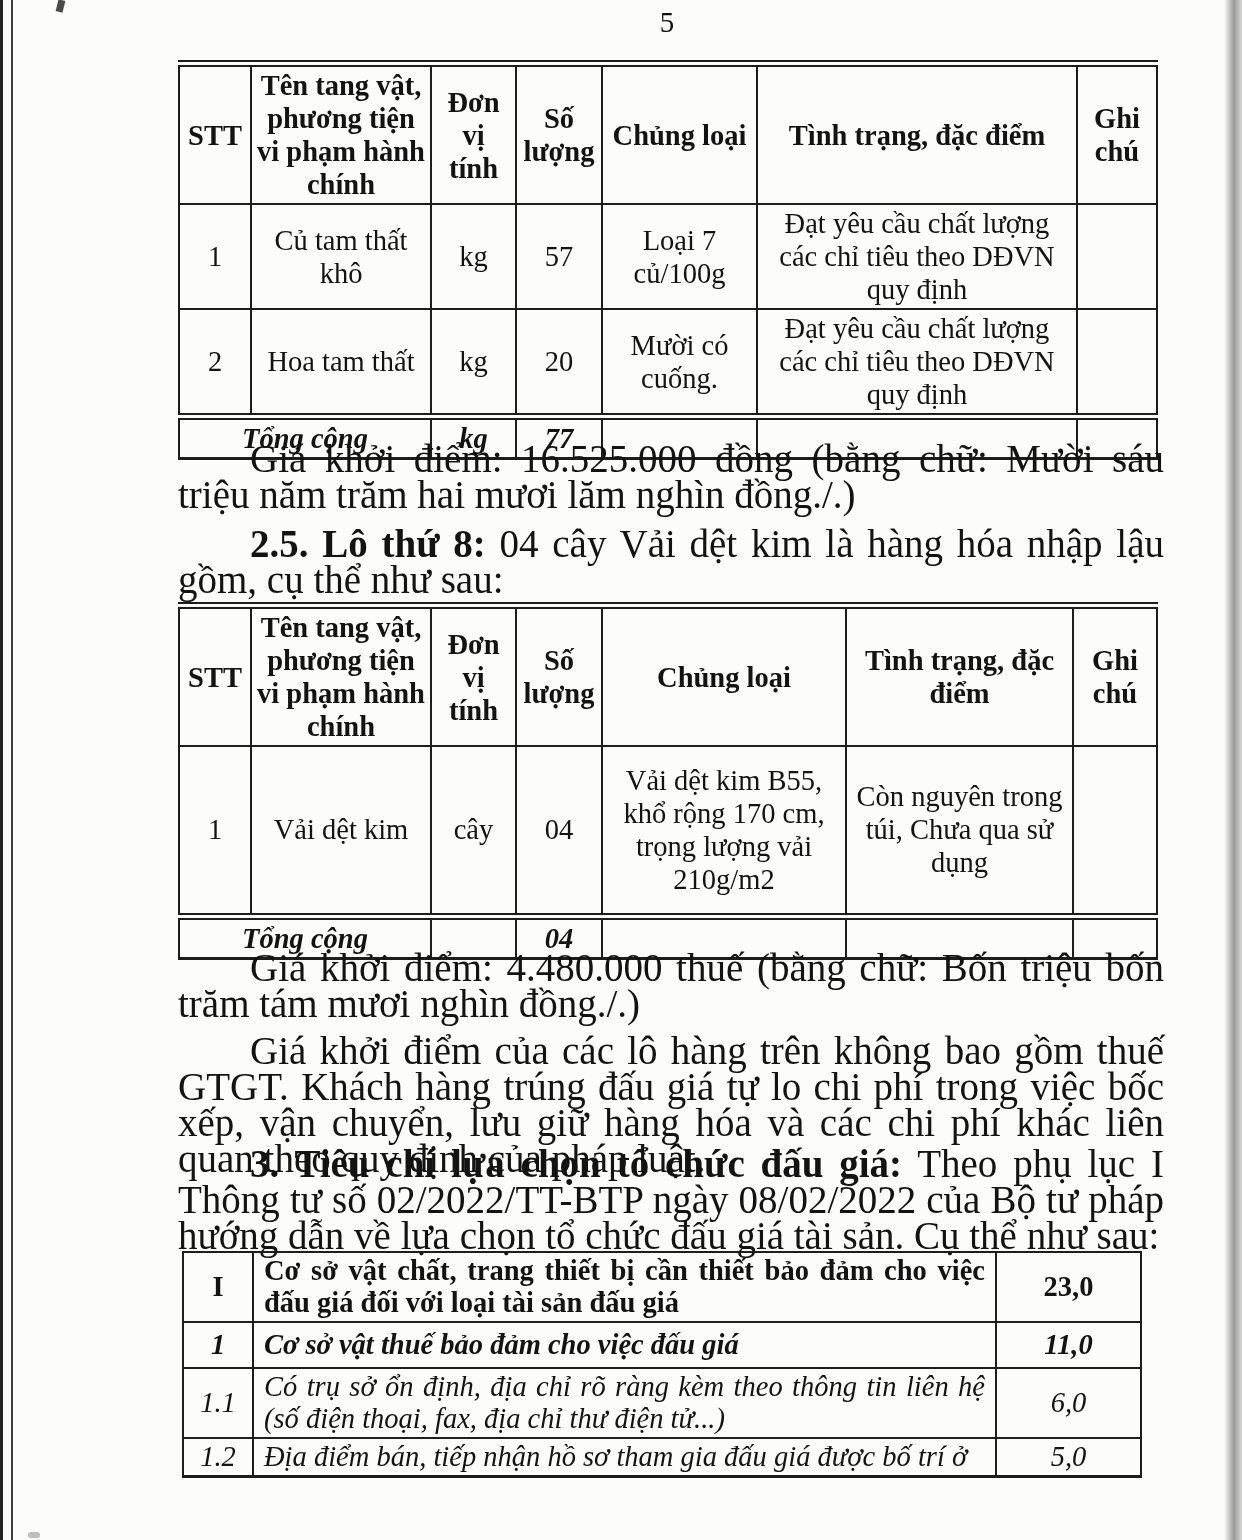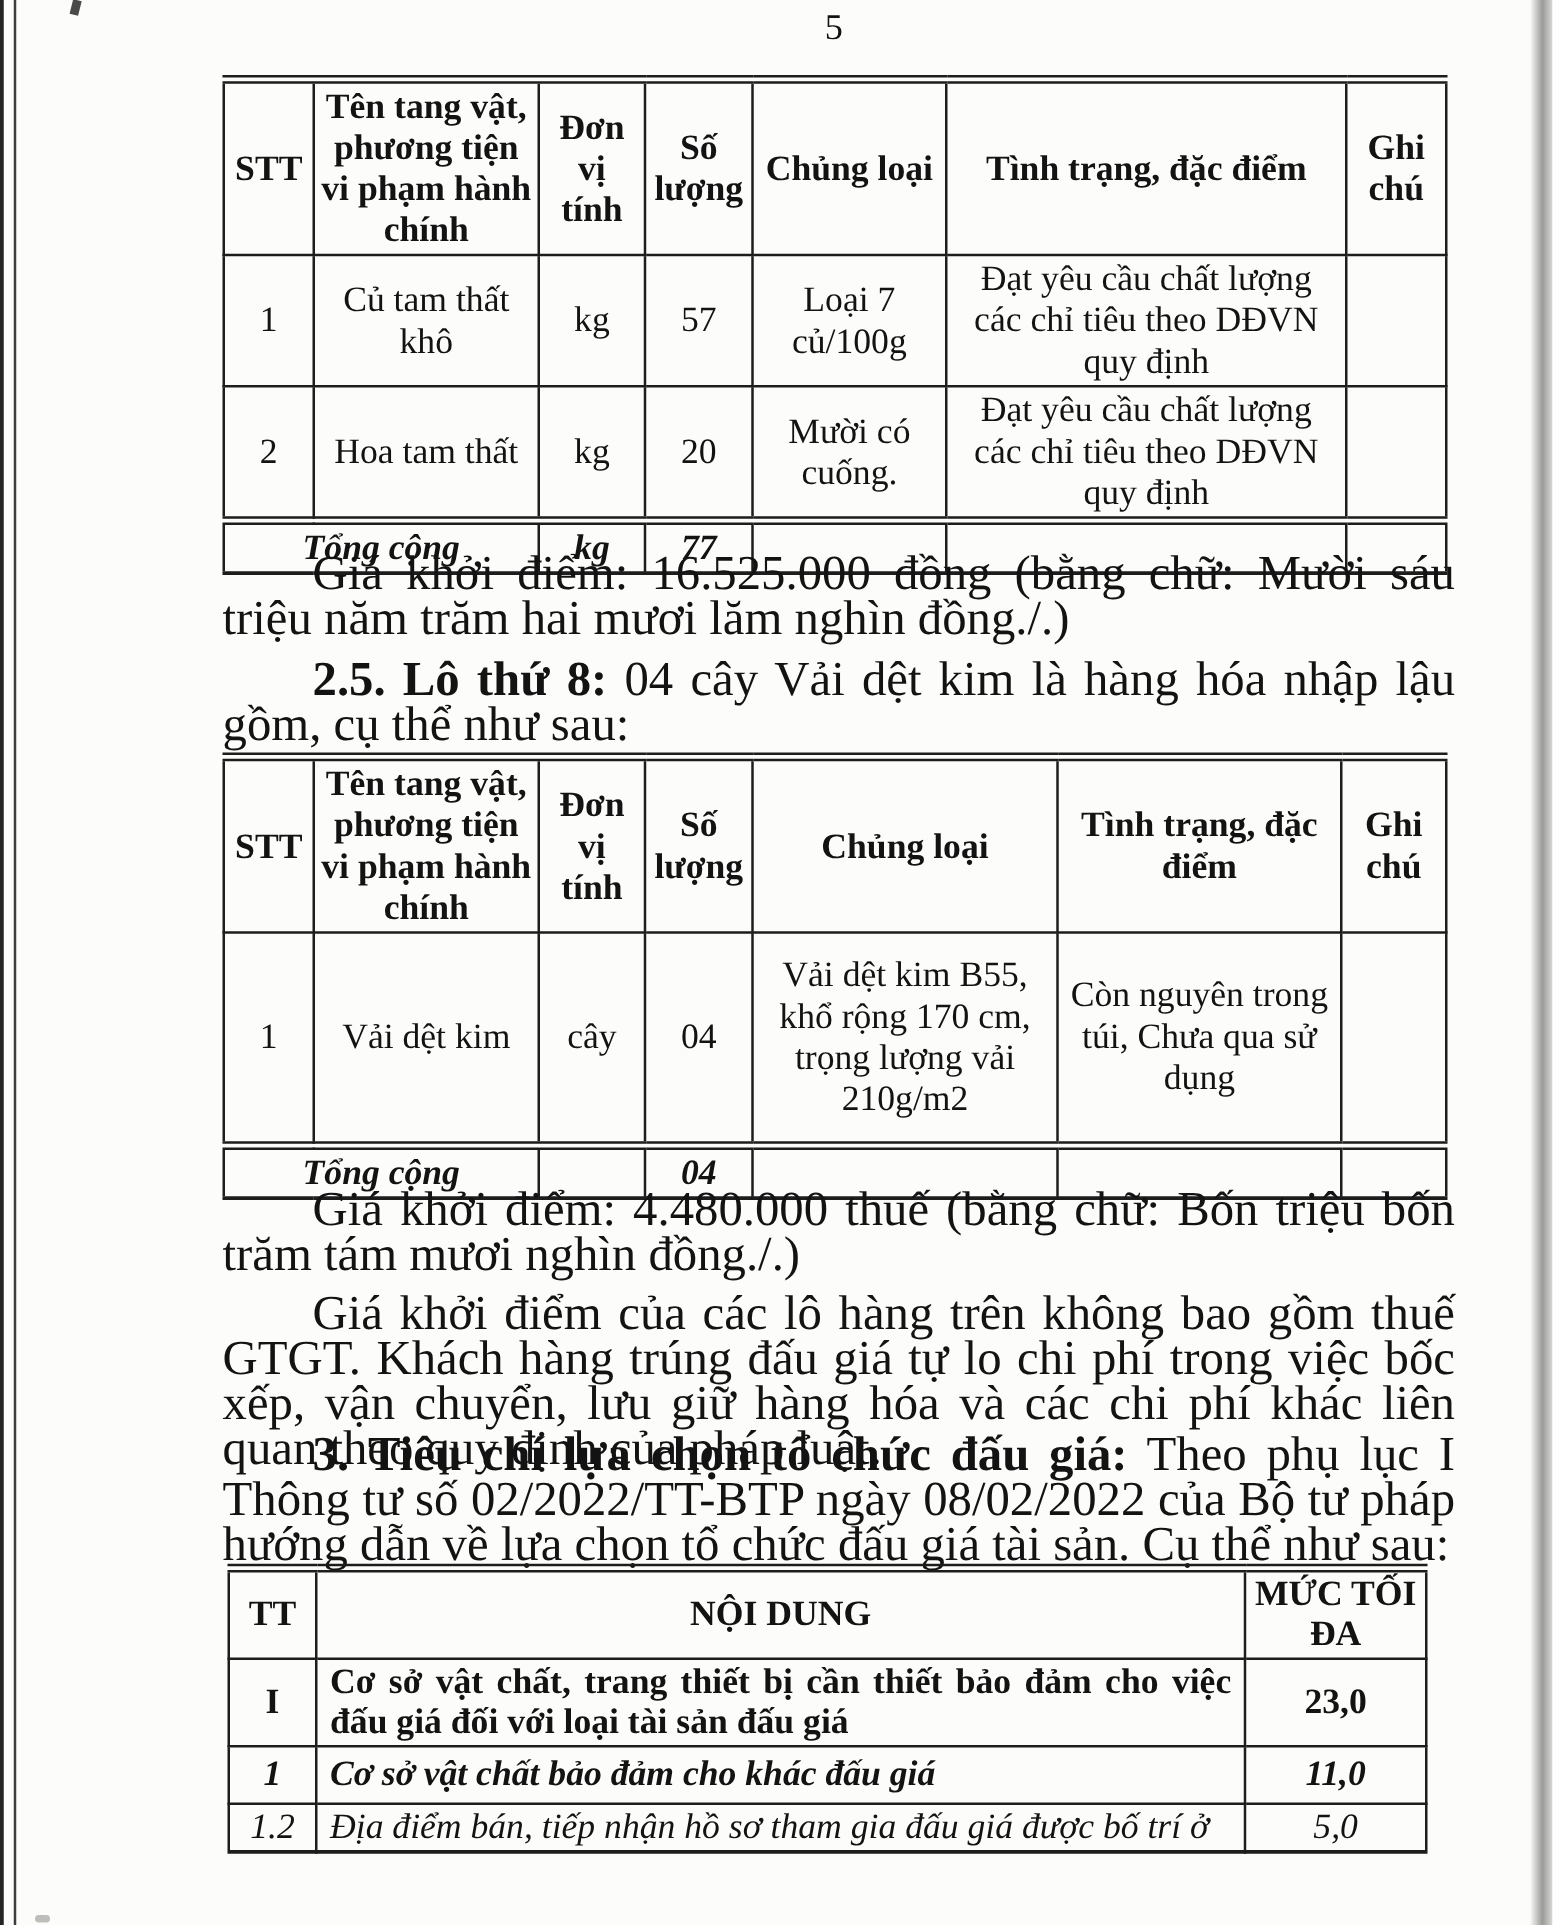--- a/index.html
+++ b/index.html
@@ -170,34 +170,34 @@
 
 <p class="para" style="top:1146px"><b>3. Tiêu chí lựa chọn tổ chức đấu giá:</b> <span>Theo phụ lục I Thông tư số 02/2022/TT-BTP ngày 08/02/2022 của Bộ tư pháp hướng dẫn về lựa chọn tổ chức đấu giá tài sản. Cụ thể như sau:</span></p>
 
 <table id="table3" class="doc-table">
   <colgroup>
     <col style="width:70px">
       <col style="width:743px">
       <col style="width:145px">
   </colgroup>
   <tbody>
-      <tr class="h62">
-    <th>TT</th>
-    <th>NỘI DUNG</th>
-    <th>MỨC TỐI ĐA</th>
-  </tr>
   <tr class="h65 row-bold">
     <td>I</td>
     <td class="content-cell">Cơ sở vật chất, trang thiết bị cần thiết bảo đảm cho việc đấu giá đối với loại tài sản đấu giá</td>
     <td>23,0</td>
   </tr>
   <tr class="h46 row-bolditalic">
     <td>1</td>
-    <td class="content-cell">Cơ sở vật chất bảo đảm cho khác đấu giá</td>
+    <td class="content-cell">Cơ sở vật thuế bảo đảm cho việc đấu giá</td>
     <td>11,0</td>
+  </tr>
+  <tr class="h67 row-italic">
+    <td>1.1</td>
+    <td class="content-cell">Có trụ sở ổn định, địa chỉ rõ ràng kèm theo thông tin liên hệ (số điện thoại, fax, địa chỉ thư điện tử...)</td>
+    <td>6,0</td>
   </tr>
   <tr class="h33 row-italic">
     <td>1.2</td>
     <td class="content-cell">Địa điểm bán, tiếp nhận hồ sơ tham gia đấu giá được bố trí ở</td>
     <td>5,0</td>
   </tr>
 </tbody>
   </table>
 
 </body></html>

